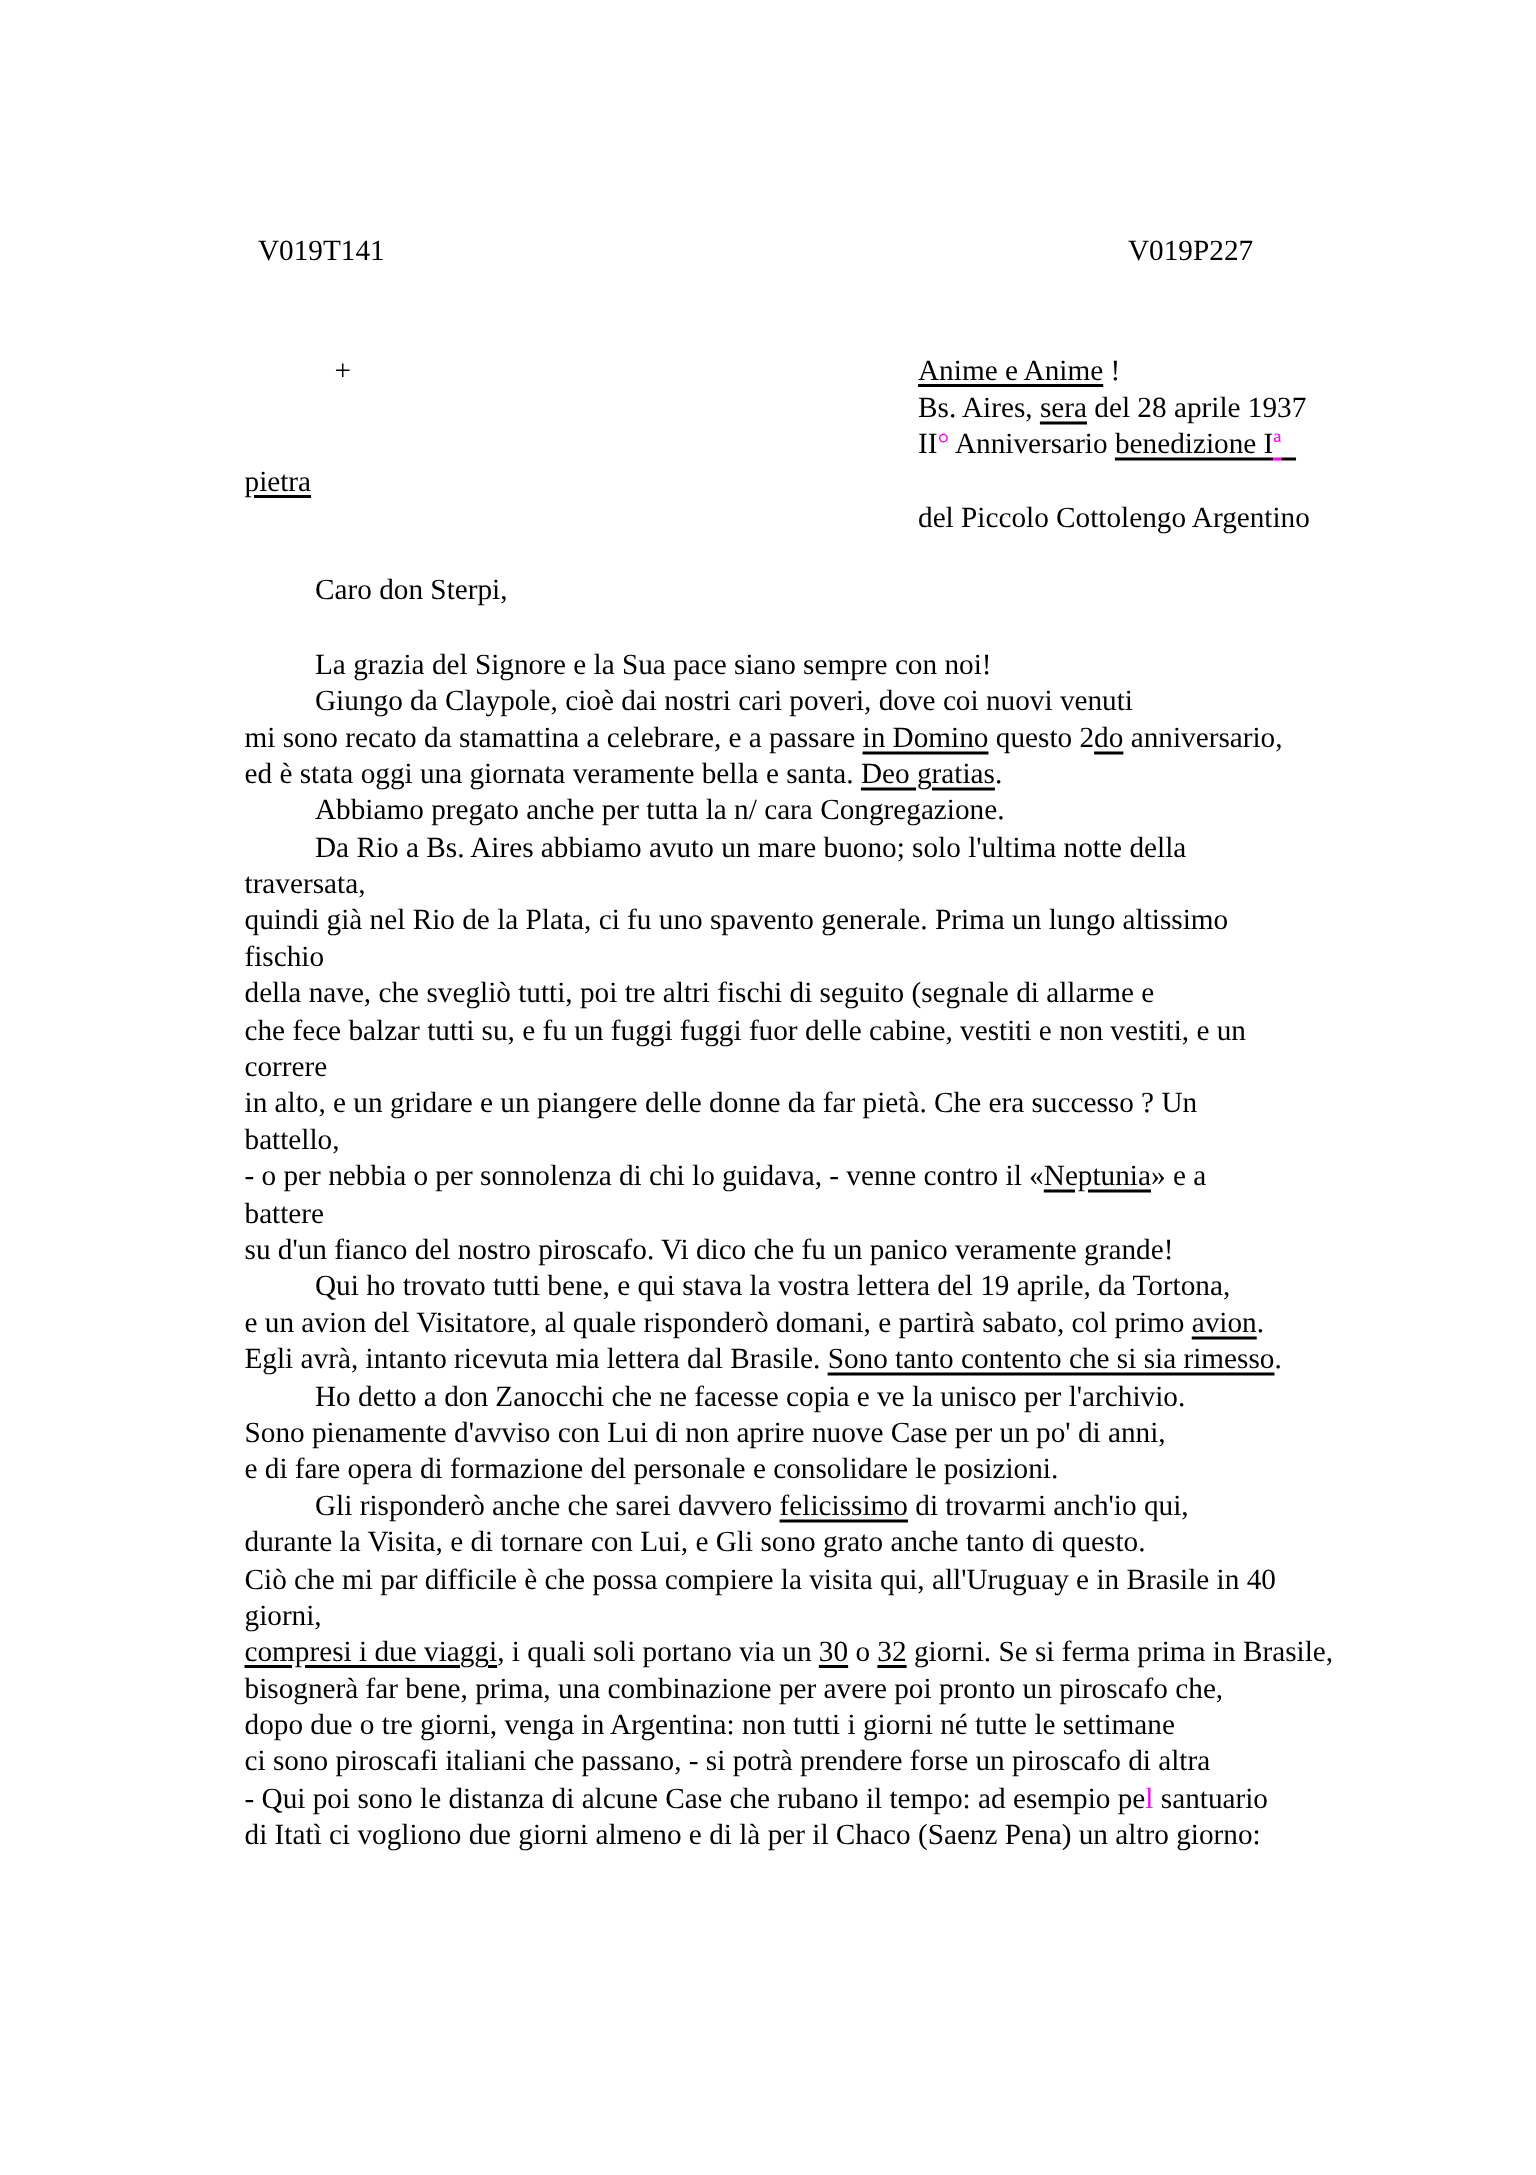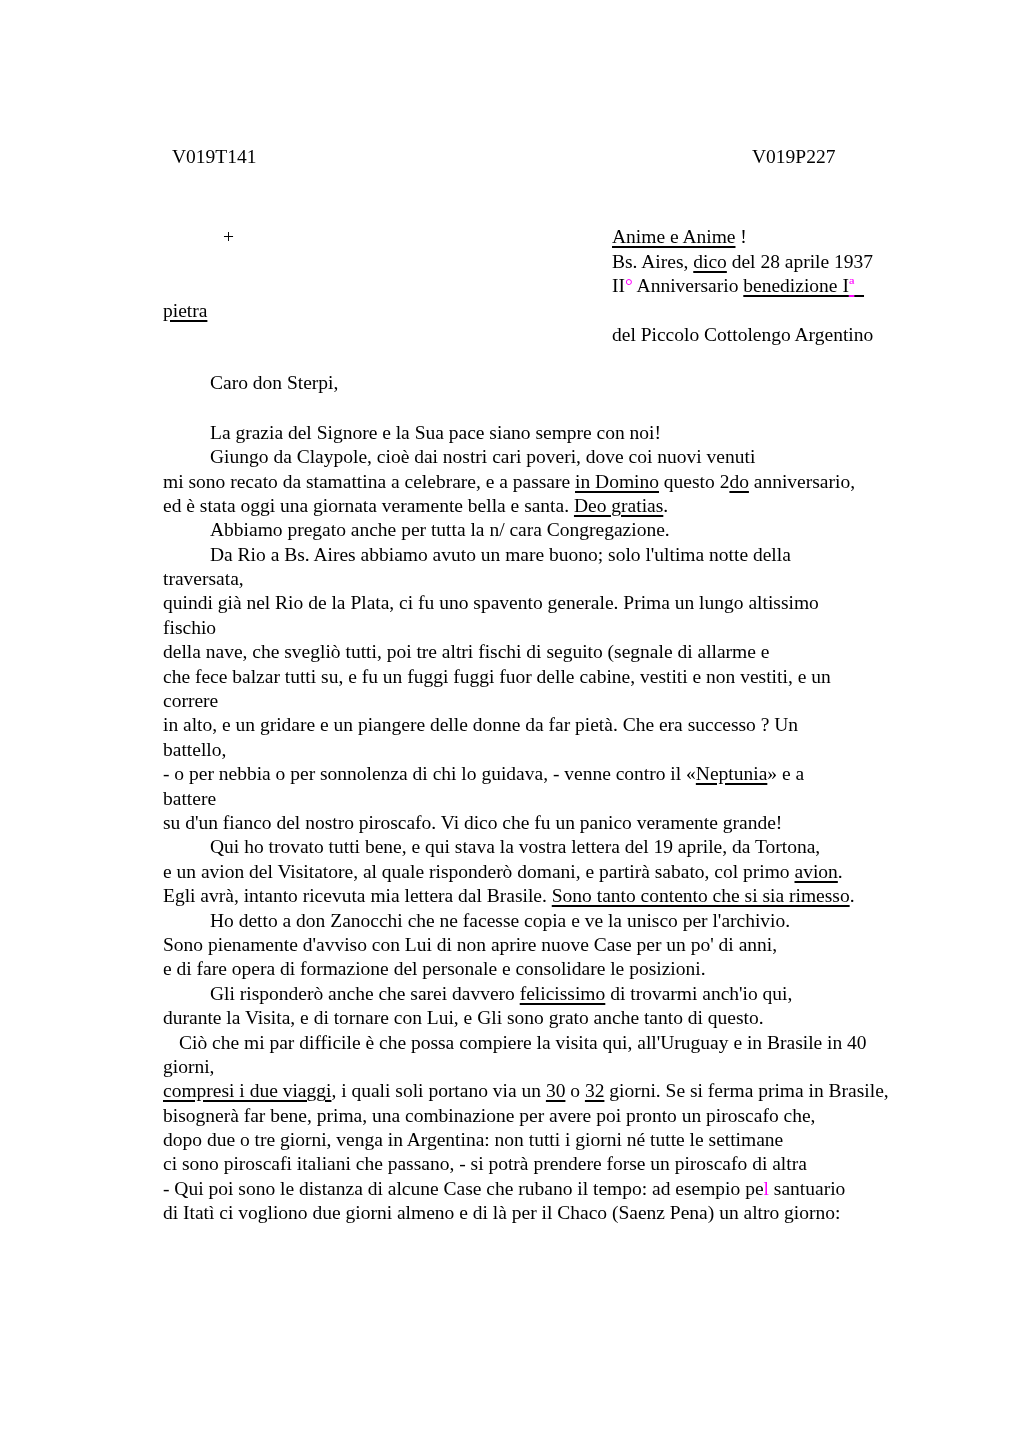--- a/index.html
+++ b/index.html
@@ -9,21 +9,21 @@
     background:#ffffff;
     color:#000000;
     font-family:"Liberation Serif","DejaVu Serif",serif;
     font-size:19.5px;
     overflow:hidden;
     margin:0 auto;
   }
   .letter-body{
     position:absolute;
     left:163px;
-    top:146px;
+    top:157px;
     width:860px;
   }
   .line{position:relative;height:24.4px;}
   .spacer{position:relative;}
   .seg{position:absolute;top:0;white-space:pre;}
   .u{
     text-decoration:underline;
     text-decoration-thickness:1.5px;
     text-underline-offset:3px;
   }
@@ -36,21 +36,21 @@
       <div class="line">
         <span class="seg" style="left: 9px;"><span>V019T141</span></span>
         <span class="seg" style="left: 589px;"><span>V019P227</span></span>
       </div>
       <div class="spacer" style="height: 56px;"></div>
       <div class="line">
         <span class="seg" style="left: 60px;"><span>+</span></span>
         <span class="seg" style="left: 449px;"><span class="u">Anime e Anime</span><span> !</span></span>
       </div>
       <div class="line">
-        <span class="seg" style="left: 449px;"><span>Bs. Aires, </span><span class="u">dico</span><span> del 28 aprile 1937</span></span>
+        <span class="seg" style="left: 449px;"><span>Bs. Aires, </span><span class="u">sera</span><span> del 28 aprile 1937</span></span>
       </div>
       <div class="line">
         <span class="seg" style="left: 449px;"><span>II</span><span style="color: rgb(255, 0, 255);">°</span><span> Anniversario </span><span class="u">benedizione I</span><span class="u" style="color: rgb(255, 0, 255);">ª</span><span class="u">  </span></span>
       </div>
       <div class="line">
         <span class="seg" style="left: 0px;"><span class="u">pietra</span></span>
       </div>
       <div class="line">
         <span class="seg" style="left: 449px;"><span>del Piccolo Cottolengo Argentino</span></span>
       </div>
@@ -128,21 +128,21 @@
       <div class="line">
         <span class="seg" style="left: 0px;"><span>e di fare opera di formazione del personale e consolidare le posizioni.</span></span>
       </div>
       <div class="line">
         <span class="seg" style="left: 47px;"><span>Gli risponderò anche che sarei davvero </span><span class="u">felicissimo</span><span> di trovarmi anch'io qui,</span></span>
       </div>
       <div class="line">
         <span class="seg" style="left: 0px;"><span>durante la Visita, e di tornare con Lui, e Gli sono grato anche tanto di questo.</span></span>
       </div>
       <div class="line">
-        <span class="seg" style="left: 0px; margin-left: 16px;"><span>Ciò che mi par difficile è che possa compiere la visita qui, all'Uruguay e in Brasile in 40</span></span>
+        <span class="seg" style="left: 0px;"><span>Ciò che mi par difficile è che possa compiere la visita qui, all'Uruguay e in Brasile in 40</span></span>
       </div>
       <div class="line">
         <span class="seg" style="left: 0px;"><span>giorni,</span></span>
       </div>
       <div class="line">
         <span class="seg" style="left: 0px;"><span class="u">compresi i due viaggi</span><span>, i quali soli portano via un </span><span class="u">30</span><span> o </span><span class="u">32</span><span> giorni. Se si ferma prima in Brasile,</span></span>
       </div>
       <div class="line">
         <span class="seg" style="left: 0px;"><span>bisognerà far bene, prima, una combinazione per avere poi pronto un piroscafo che,</span></span>
       </div>

